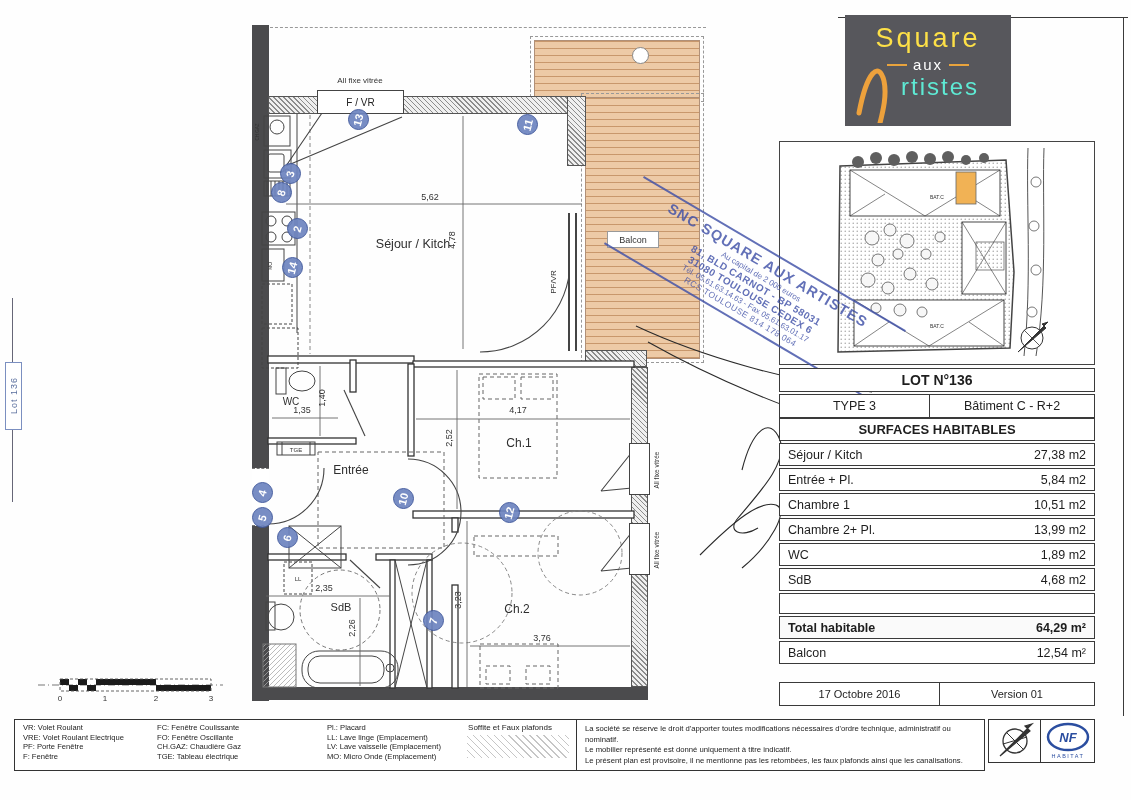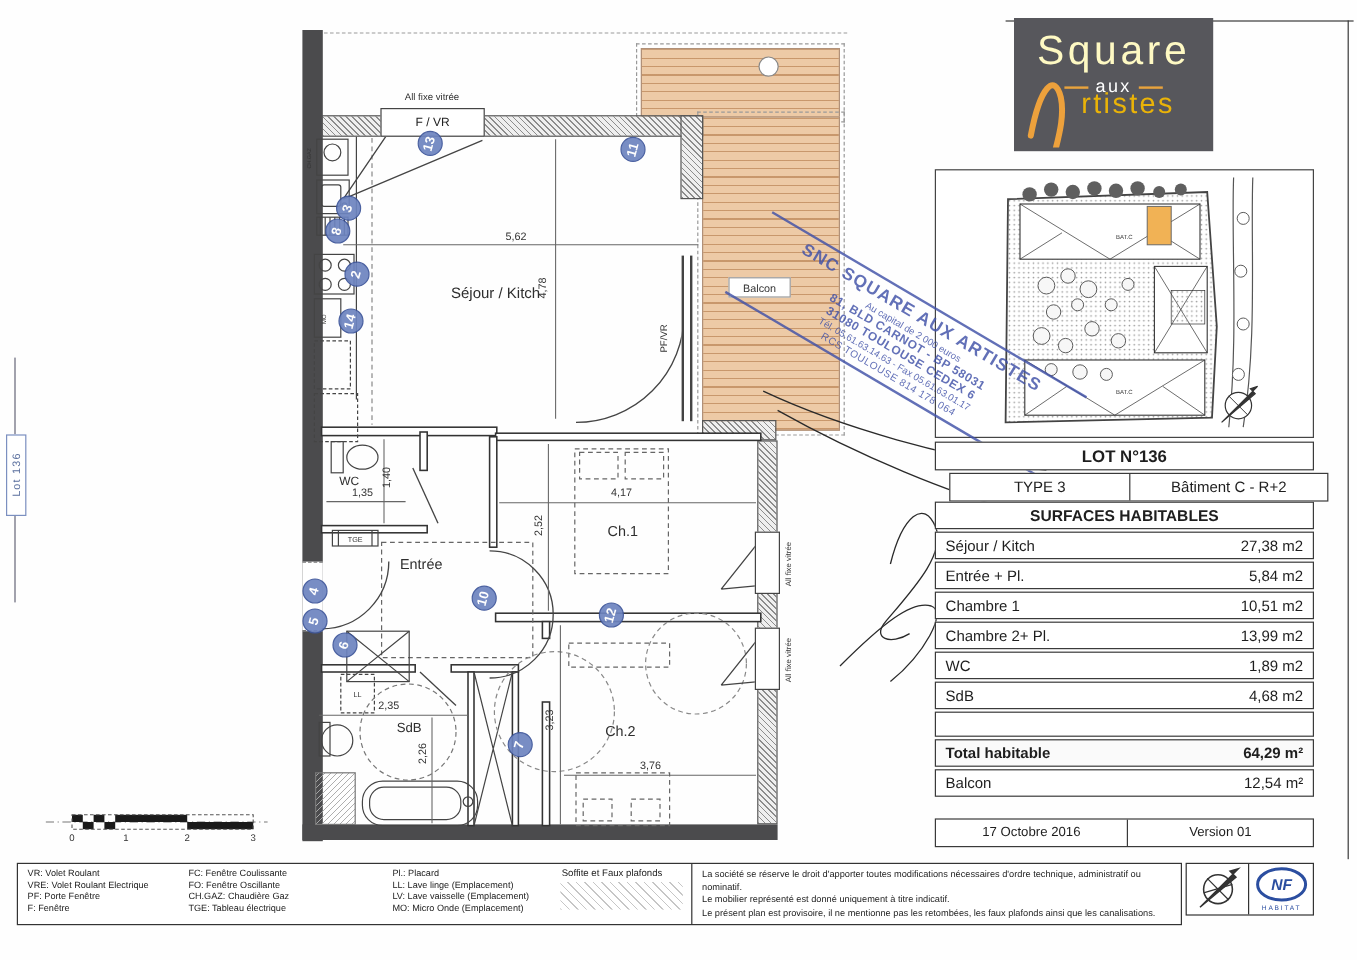--- a/index.html
+++ b/index.html
@@ -237,30 +237,30 @@
       <span>10</span>
     </div>
   <div class="abs marker" style="left:499px;top:502px;">
       <span>12</span>
     </div>
   <div class="abs marker" style="left:423px;top:610px;">
       <span>7</span>
     </div>
 
   <div class="abs" style="left:845px;top:15px;width:166px;height:111px;background:#57575c;">
-    <div style="text-align:center;margin-top:8px;font-size:34px;font-weight:300;color:#fef9c3;letter-spacing:3px;">Square</div>
+    <div style="text-align:center;margin-top:8px;font-size:27px;font-weight:300;color:#fde047;letter-spacing:3px;">Square</div>
     <div style="display:flex;align-items:center;justify-content:center;gap:6px;margin-top:2px;">
       <span style="width:20px;height:2px;background:#e8a33d;display:inline-block;"></span>
       <span style="font-size:15px;color:#fff;letter-spacing:2px;">aux</span>
       <span style="width:20px;height:2px;background:#e8a33d;display:inline-block;"></span>
     </div>
     <svg class="abs" style="left:6px;top:40px;" width="85" height="68">
       <path d="M8,58 C 16,16 28,6 33,26 C 36,40 32,56 29,68 C 27,80 40,86 62,80" stroke="#eda13c" stroke-width="5" fill="none" stroke-linecap="round"></path>
     </svg>
-    <div style="position:absolute;left:56px;top:58px;font-size:24px;font-weight:300;color:#eab308;letter-spacing:2px;">rtistes</div>
+    <div style="position:absolute;left:56px;top:58px;font-size:24px;font-weight:300;color:#5eead4;letter-spacing:2px;">rtistes</div>
   </div>
 
   <div class="abs" style="left:779px;top:141px;width:316px;height:224px;border:1.3px solid #444;background:#fff;box-sizing:border-box;">
     <svg width="313" height="221" viewBox="0 0 313 221">
       <defs>
         <pattern id="stip" width="4" height="4" patternUnits="userSpaceOnUse">
             <circle cx="1.2" cy="1.2" r="0.7" fill="#9a9a9a"></circle>
           </pattern>
       </defs>
       <path d="M60,24 L226,18 L234,130 L230,206 L58,210 Z" fill="url(#stip)" stroke="#444" stroke-width="1.5"></path>
@@ -325,21 +325,21 @@
   <div class="stamp">
     <div class="s1">SNC SQUARE AUX ARTISTES</div>
     <div class="s2">Au capital de 2 000 euros</div>
     <div class="s3">81, BLD CARNOT - BP 58031</div>
     <div class="s4">31080 TOULOUSE CEDEX 6</div>
     <div class="s5">Tél. 05.61.63.14.63 - Fax 05.61.63.01.17</div>
     <div class="s6">RCS TOULOUSE 814 178 064</div>
   </div>
 
   <div class="trow" style="top:368px;height:24px;justify-content:center;font-weight:bold;font-size:14px;">LOT N°136</div>
-  <div class="trow" style="top:394px;height:24px;padding:0;margin-left:12px;">
+  <div class="trow" style="top:394px;height:24px;padding:0;">
     <div class="tcell" style="width:150px;border-right:1.5px solid #3a3a3a;">TYPE 3</div>
     <div class="tcell" style="flex:1;">Bâtiment C - R+2</div>
   </div>
   <div class="trow" style="top:418px;height:23px;justify-content:center;font-weight:bold;font-size:13px;">SURFACES HABITABLES</div>
 
   <div class="trow" style="top:443px;height:23px;">
     <span class="lbl">Séjour / Kitch</span>
       <span class="val">27,38 m2</span>
   </div>
   <div class="trow" style="top:468px;height:23px;">

